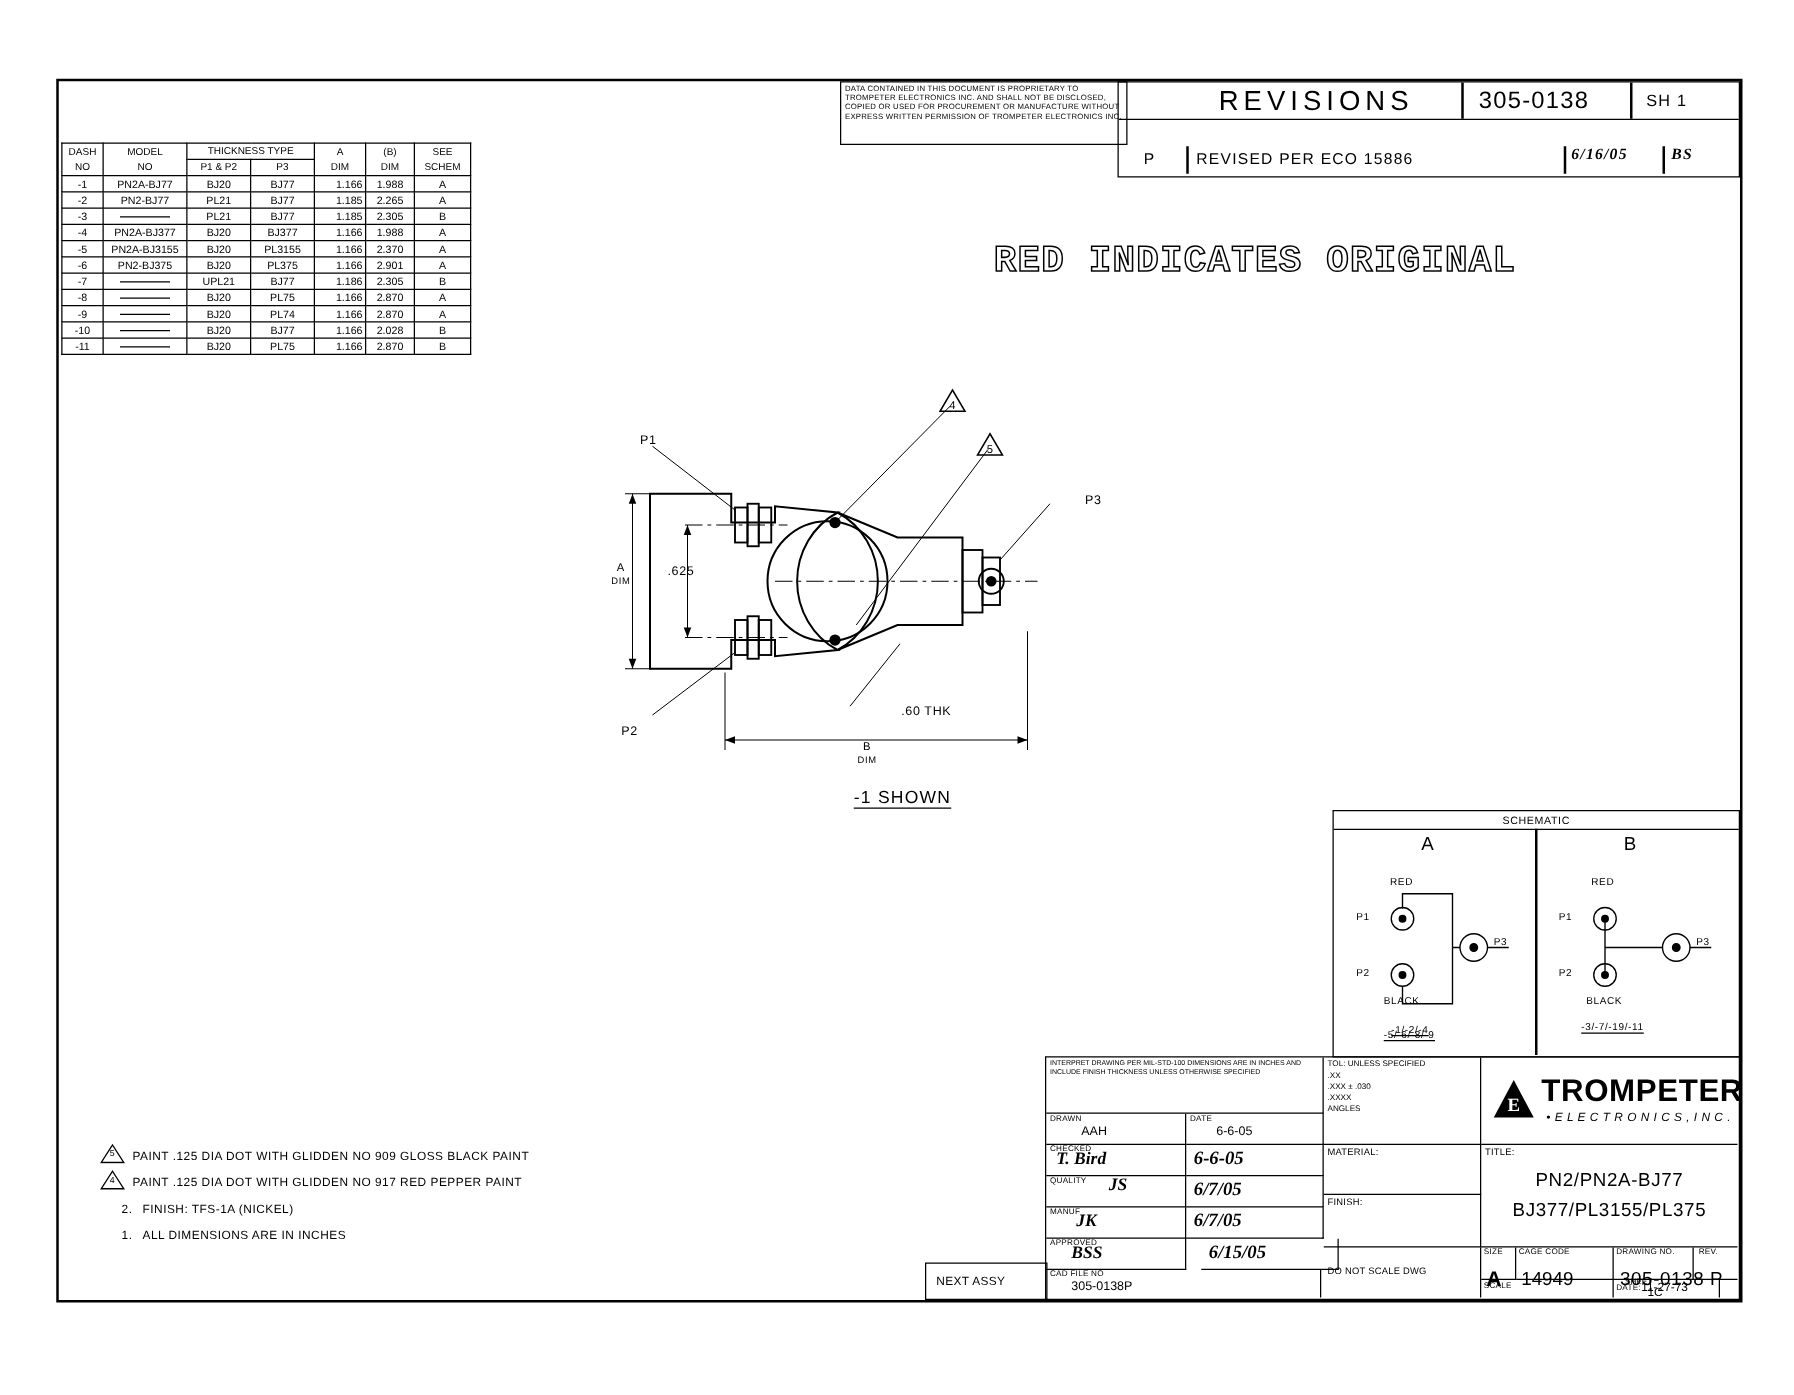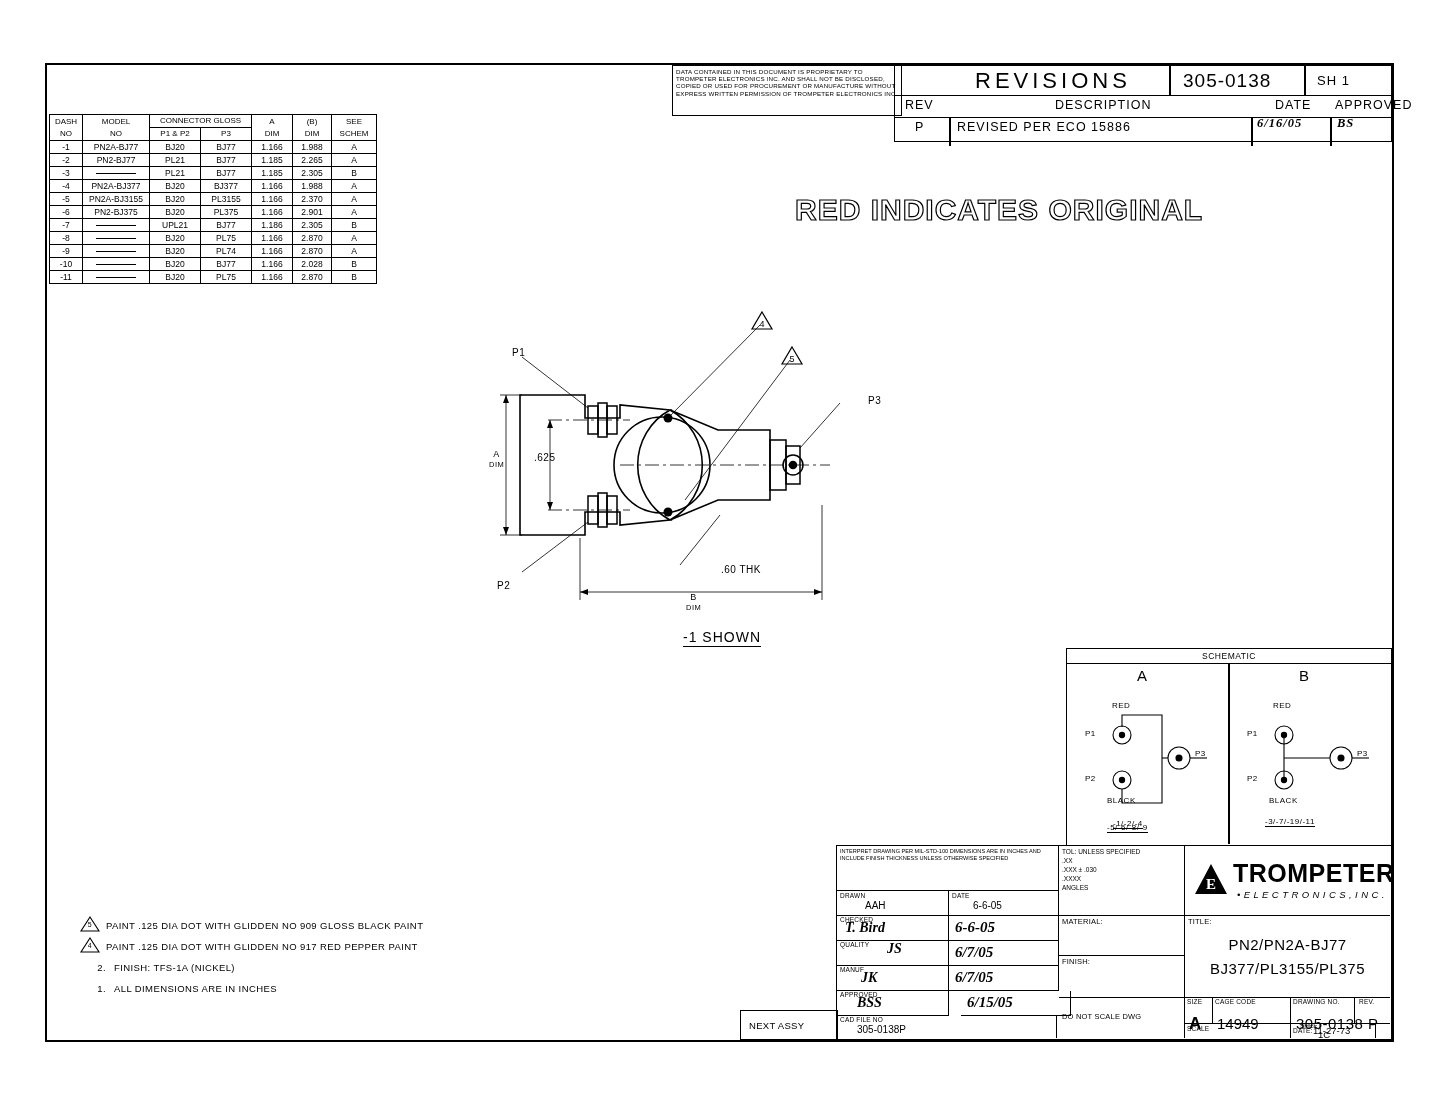--- a/index.html
+++ b/index.html
@@ -12,21 +12,21 @@
   table{border-collapse:collapse;}
   
   #dash-table{position:absolute;left:49px;top:114px;font-size:8.5px;}
   #dash-table table{border:1.5px solid #000;}
   #dash-table th,#dash-table td{border:1px solid #000;text-align:center;padding:0 2px;height:12px;line-height:12px;font-weight:normal;white-space:nowrap;font-family:"Liberation Sans",sans-serif;}
   #dash-table th{font-size:8px;}
   #dash-table td.dash{width:28px;}
   #dash-table td.model{width:62px;}
   #dash-table td.p12{width:46px;}
   #dash-table td.p3{width:46px;}
-  #dash-table td.adim{width:36px;}
+  #dash-table td.adim{width:36px;text-align:right;}
   #dash-table td.bdim{width:34px;}
   #dash-table td.schem{width:40px;}
   .dashline{display:inline-block;width:40px;border-top:1px solid #000;vertical-align:middle;}
   
   #prop-note{position:absolute;left:672px;top:65px;width:222px;height:45px;border:1.5px solid #000;font-size:6.2px;line-height:7.2px;padding:2px 3px;letter-spacing:.2px;}
   
   #rev-block{position:absolute;left:894px;top:65px;width:496px;height:75px;border:1.5px solid #000;}
   #rev-title{position:absolute;left:0;top:0;width:100%;height:29px;border-bottom:1.5px solid #000;}
   #rev-title .t{position:absolute;left:80px;top:2px;font-size:22px;letter-spacing:4px;}
   #rev-title .num{position:absolute;left:288px;top:4px;font-size:19px;letter-spacing:1px;}
@@ -34,21 +34,21 @@
   #rev-title .v1{position:absolute;left:274px;top:0;width:1.5px;height:29px;background:#000;}
   #rev-title .v2{position:absolute;left:409px;top:0;width:1.5px;height:29px;background:#000;}
   #rev-hdr{position:absolute;left:0;top:29px;width:100%;height:22px;border-bottom:1.5px solid #000;}
   #rev-hdr .c{position:absolute;top:3px;font-size:12.5px;letter-spacing:1px;}
   #rev-row{position:absolute;left:0;top:51px;width:100%;height:22px;}
   #rev-row .c{position:absolute;top:3px;font-size:12.5px;letter-spacing:1px;}
   .vline{position:absolute;width:1.5px;background:#000;}
   .hand{font-family:"Liberation Serif",serif;font-style:italic;font-weight:bold;font-size:17px;}
   
   #red-indicates{position:absolute;left:795px;top:193px;font-size:30px;letter-spacing:1px;font-weight:bold;color:#fff;
-     -webkit-text-stroke:1.2px #000;text-stroke:1.2px #000;font-family:Liberation Sans, sans-serif;}
+     -webkit-text-stroke:1.2px #000;text-stroke:1.2px #000;font-family:Liberation Mono, monospace;}
   
   #schem-block{position:absolute;left:1066px;top:648px;width:324px;height:196px;border:1.5px solid #000;}
   #schem-block .hdr{position:absolute;left:0;top:0;width:100%;height:14px;border-bottom:1.5px solid #000;text-align:center;font-size:8.5px;line-height:14px;letter-spacing:.5px;}
   #schem-block .mid{position:absolute;left:161px;top:14px;width:1.5px;height:181px;background:#000;}
   .sch-letter{position:absolute;font-size:15px;}
   .sch-txt{position:absolute;font-size:8px;letter-spacing:.5px;}
   .sch-under{border-bottom:1px solid #000;}
   
   #title-block{position:absolute;left:836px;top:845px;width:554px;height:193px;border:1.5px solid #000;}
   .tb-cell{position:absolute;box-sizing:border-box;}
@@ -71,21 +71,21 @@
   <div id="dash-table">
     <table>
       <tbody>
           <tr>
         <th rowspan="2">
               <span style="display:block;white-space:pre-line;">DASH NO</span>
             </th>
         <th rowspan="2">
               <span style="display:block;">MODEL<br>NO</span>
             </th>
-        <th colspan="2">CONNECTOR GLOSS</th>
+        <th colspan="2">THICKNESS TYPE</th>
         <th rowspan="2">
               <span style="display:block;">A<br>DIM</span>
             </th>
         <th rowspan="2">
               <span style="display:block;">(B)<br>DIM</span>
             </th>
         <th rowspan="2">
               <span style="display:block;">SEE<br>SCHEM</span>
             </th>
       </tr>
@@ -200,29 +200,20 @@
 
   <div id="prop-note">DATA CONTAINED IN THIS DOCUMENT IS PROPRIETARY TO TROMPETER ELECTRONICS INC. AND SHALL NOT BE DISCLOSED, COPIED OR USED FOR PROCUREMENT OR MANUFACTURE WITHOUT EXPRESS WRITTEN PERMISSION OF TROMPETER ELECTRONICS INC.</div>
 
   <div id="rev-block">
     <div id="rev-title">
       <div class="t">REVISIONS</div>
       <div class="v1"></div>
       <div class="num">305-0138</div>
       <div class="v2"></div>
       <div class="sh">SH 1</div>
-    </div>
-    <div id="rev-hdr">
-      <div class="c" style="left:10px;">REV</div>
-      <div class="vline" style="left:54px;top:29px;height:22px;"></div>
-      <div class="c" style="left:160px;">DESCRIPTION</div>
-      <div class="vline" style="left:356px;top:29px;height:22px;"></div>
-      <div class="c" style="left:380px;">DATE</div>
-      <div class="vline" style="left:435px;top:29px;height:22px;"></div>
-      <div class="c" style="left:440px;">APPROVED</div>
     </div>
     <div id="rev-row">
       <div class="c" style="left:20px;">P</div>
       <div class="vline" style="left:54px;top:0;height:22px;"></div>
       <div class="c" style="left:62px;">REVISED PER ECO 15886</div>
       <div class="vline" style="left:356px;top:0;height:22px;"></div>
       <div class="c hand" style="left:362px;top:-1px;">6/16/05</div>
       <div class="vline" style="left:435px;top:0;height:22px;"></div>
       <div class="c hand" style="left:442px;top:-1px;">BS</div>
     </div>

